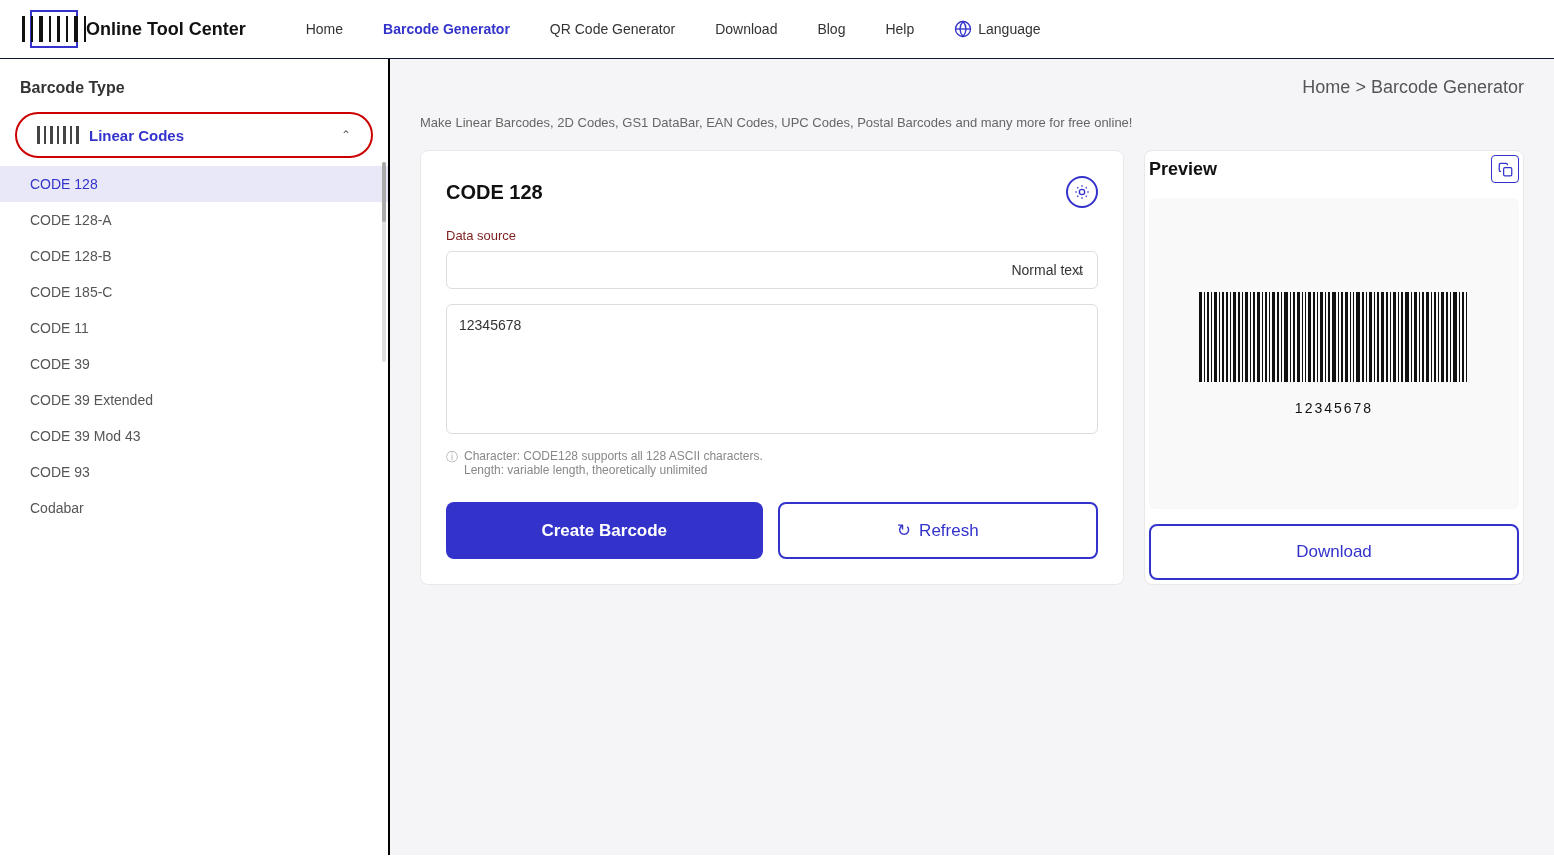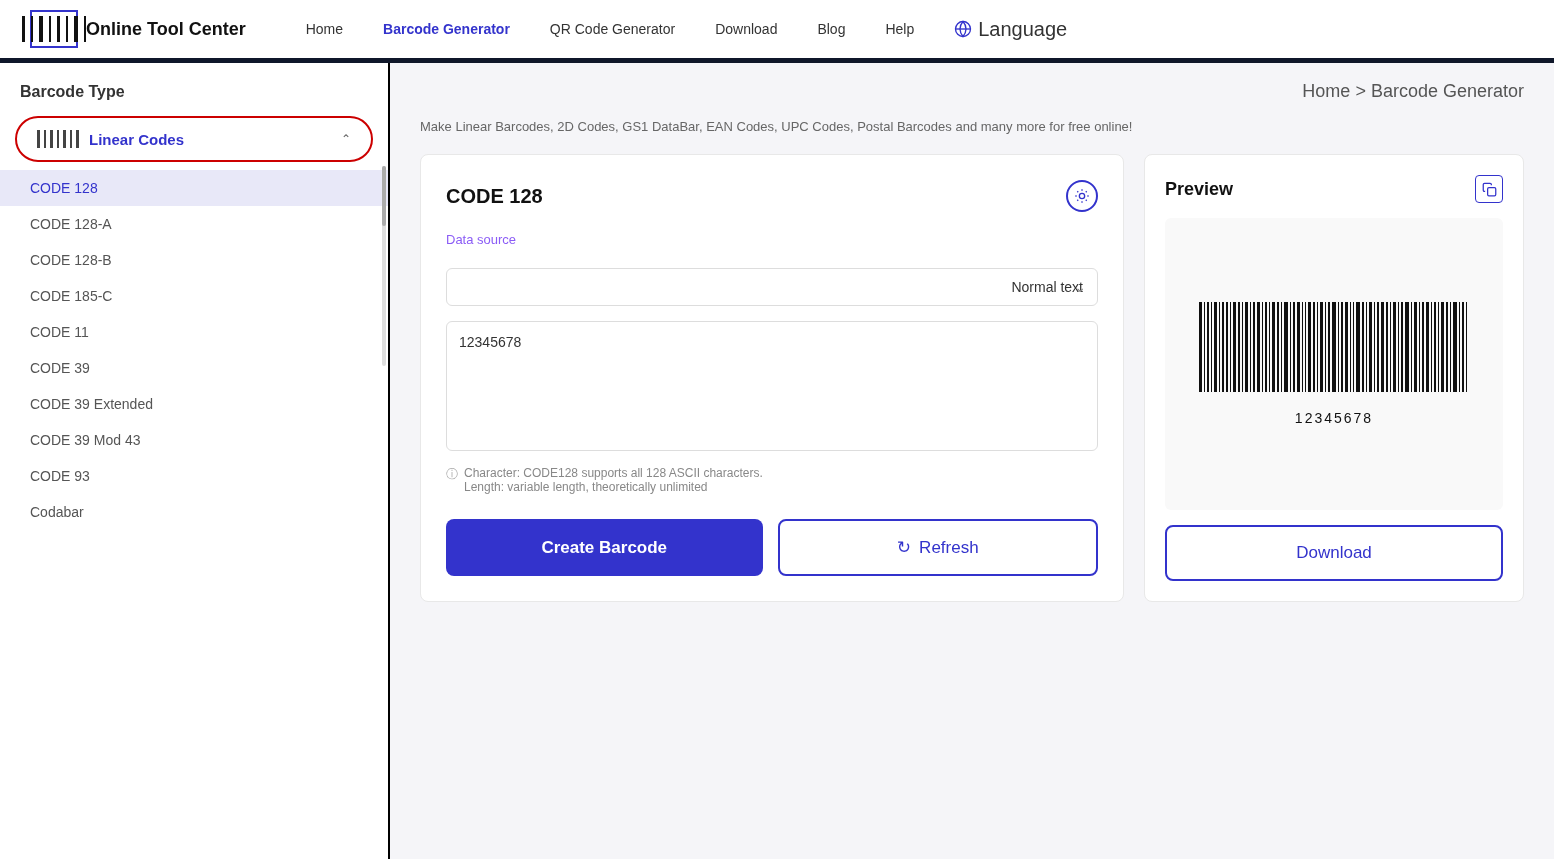--- a/index.html
+++ b/index.html
@@ -3,21 +3,21 @@
   <meta charset="utf-8">
   <style>
     * { box-sizing: border-box; margin: 0; padding: 0; }
     body { font-family: Arial, sans-serif; background: #fff; color: #333; font-size: 14px; }
 
     
     .header {
       display: flex;
       align-items: center;
       padding: 10px 30px;
-      border-bottom: 5px solid #0f172a;
+      border-bottom: 1px solid #0f172a;
       background: #fff;
     }
     .logo-area {
       display: flex;
       align-items: center;
       gap: 8px;
       margin-right: 60px;
       text-decoration: none;
     }
     .logo-icon {
@@ -59,21 +59,21 @@
     nav a.active {
       color: #3333cc;
       font-weight: bold;
     }
     .lang-btn {
       display: flex;
       align-items: center;
       gap: 6px;
       color: #333;
       cursor: pointer;
-      font-size: 20px;
+      font-size: 14px;
     }
 
     
     .main-layout {
       display: flex;
       min-height: calc(100vh - 70px);
     }
 
     
     .sidebar {
@@ -197,21 +197,21 @@
       flex: 1;
       background: #fff;
       border-radius: 8px;
       padding: 25px;
       border: 1px solid #e8e8e8;
     }
     .preview-panel {
       width: 380px;
       background: #fff;
       border-radius: 8px;
-      padding: 20px;
+      padding: 4px;
       border: 1px solid #e8e8e8;
       display: flex;
       flex-direction: column;
     }
 
     .form-panel-header {
       display: flex;
       justify-content: space-between;
       align-items: center;
       margin-bottom: 20px;
@@ -229,22 +229,22 @@
       display: flex;
       align-items: center;
       justify-content: center;
       cursor: pointer;
       color: #3333cc;
       font-size: 14px;
     }
 
     .form-label {
       font-size: 13px;
-      color: #8b5cf6;
-      margin-bottom: 21px;
+      color: #7f1d1d;
+      margin-bottom: 8px;
     }
     .form-select-wrapper {
       position: relative;
       margin-bottom: 15px;
     }
     .form-select-wrapper select {
       width: 100%;
       padding: 10px 14px;
       border: 1px solid #ddd;
       border-radius: 6px;

